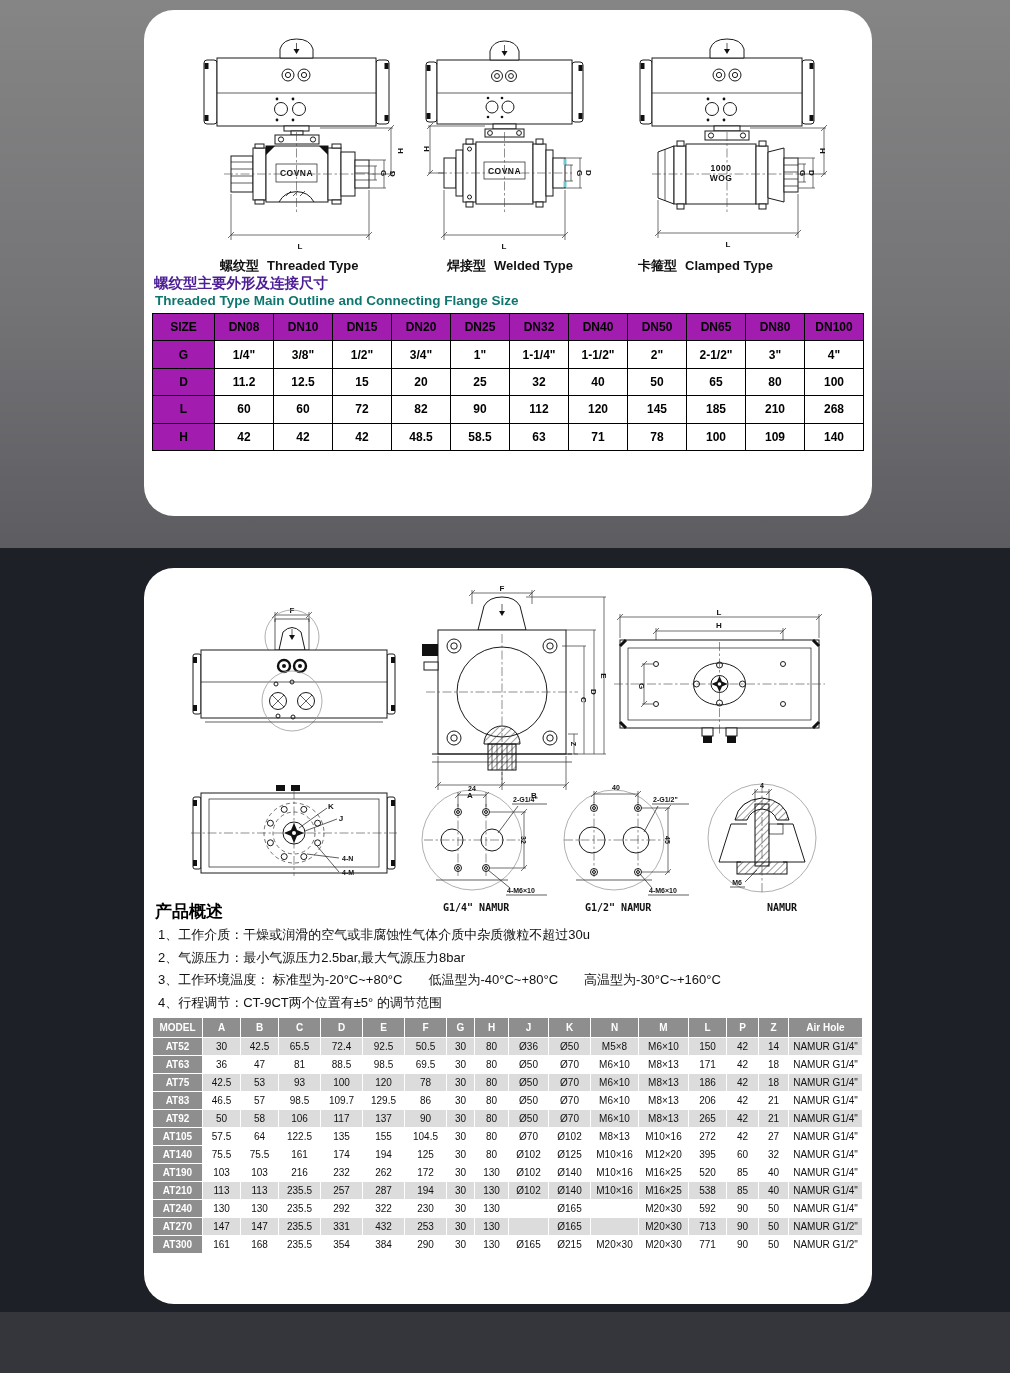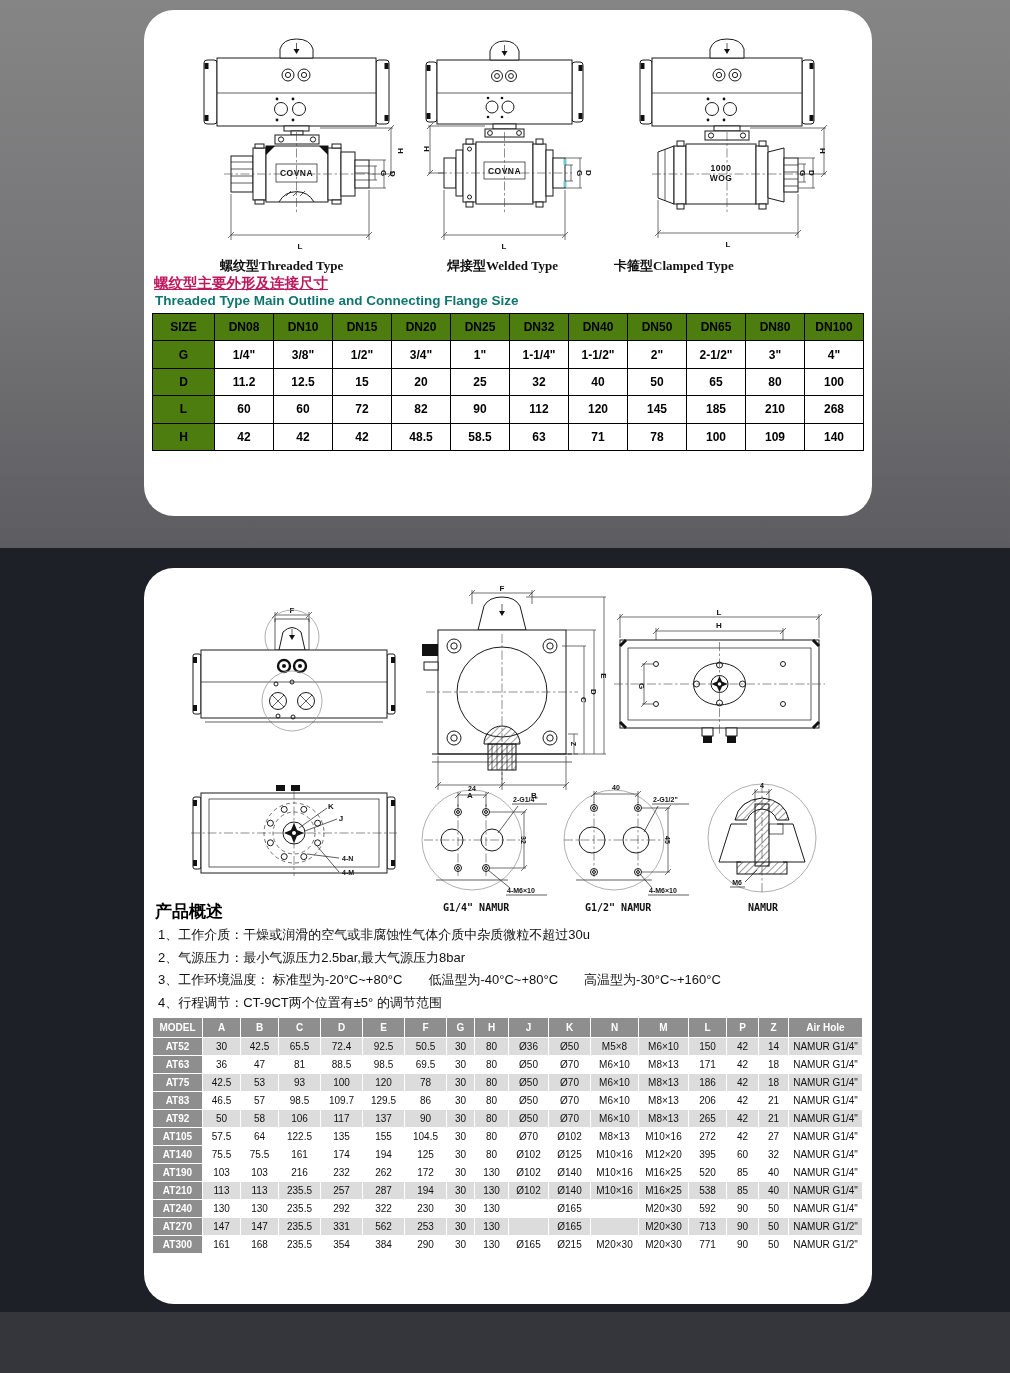--- a/index.html
+++ b/index.html
@@ -25,34 +25,34 @@
   .dsh{stroke:#333;stroke-width:.7;fill:none;stroke-dasharray:4 3;}
   .gray{stroke:#9a9a9a;stroke-width:.8;fill:none;}
   .dim{stroke:#333;stroke-width:.7;fill:none;}
   .teal{stroke:#6fc9cf;stroke-width:3;fill:none;}
   text.lbl{font:bold 8px "Liberation Sans",sans-serif;fill:#111;text-anchor:middle;}
   text.lbl-s{font:bold 7px "Liberation Sans",sans-serif;fill:#111;text-anchor:middle;}
   text.lbl-l{font:bold 7px "Liberation Sans",sans-serif;fill:#111;text-anchor:start;}
   text.brand{font:bold 8.5px "Liberation Sans",sans-serif;fill:#111;text-anchor:middle;letter-spacing:.5px;}
 
   .vcap{position:absolute;top:247px;font-size:13px;font-weight:bold;color:#111;white-space:nowrap;}
-  .vcap .en{margin-left:0;font-family:Liberation Serif, serif;}
-  #cap1{left:76px;} #cap2{left:303px;} #cap3{left:470px;}
-
-  .title-cn{position:absolute;left:10px;top:264px;font-size:14.5px;font-weight:bold;color:#be185d;text-decoration:underline;}
+  .vcap .en{margin-left:8px;}
+  #cap1{left:76px;} #cap2{left:303px;} #cap3{left:494px;}
+
+  .title-cn{position:absolute;left:10px;top:264px;font-size:14.5px;font-weight:bold;color:#4c1d95;}
   .title-en{position:absolute;left:11px;top:283px;font-size:13.5px;font-weight:bold;color:#0f766e;}
 
   table.t1{position:absolute;left:8px;top:303px;width:711px;border-collapse:collapse;table-layout:fixed;}
   table.t1 td{border:1px solid #000;height:26.4px;text-align:center;vertical-align:middle;
     font-size:12px;font-weight:bold;color:#000;background:#fff;padding:0;}
-  table.t1 td.hd{background:#4d7c0f;}
+  table.t1 td.hd{background:#a21caf;}
 
   .ncap{position:absolute;top:334px;font-size:10px;font-weight:bold;color:#111;
     font-family:"DejaVu Sans Mono",monospace;white-space:nowrap;}
-  #ncap1{left:299px;} #ncap2{left:441px;} #ncap3{left:604px;}
+  #ncap1{left:299px;} #ncap2{left:441px;} #ncap3{left:623px;}
 
   .ov-title{position:absolute;left:11px;top:332px;font-size:17px;font-weight:bold;color:#000;}
   .ov-list{position:absolute;left:14px;top:356px;font-size:13px;color:#111;}
   .ov-list div{line-height:22.6px;white-space:nowrap;}
 
   table.t2{position:absolute;left:8px;top:449px;width:710px;border-collapse:collapse;table-layout:fixed;}
   table.t2 td{border:1.6px solid #fff;height:17px;text-align:center;vertical-align:middle;
     font-size:10px;color:#111;padding:0;overflow:hidden;white-space:nowrap;}
   table.t2 td.th{background:#8e8e8e;color:#fff;font-weight:bold;height:19px;}
   table.t2 td.model{background:#8e8e8e;color:#fff;font-weight:bold;}
@@ -889,21 +889,21 @@
           <td class="val">90</td>
           <td class="val">50</td>
           <td class="val">NAMUR G1/4"</td>
         </tr>
         <tr class="even">
           <td class="model">AT270</td>
           <td class="val">147</td>
           <td class="val">147</td>
           <td class="val">235.5</td>
           <td class="val">331</td>
-          <td class="val">562</td>
+          <td class="val">432</td>
           <td class="val">253</td>
           <td class="val">30</td>
           <td class="val">130</td>
           <td class="val"></td>
           <td class="val">Ø165</td>
           <td class="val"></td>
           <td class="val">M20×30</td>
           <td class="val">713</td>
           <td class="val">90</td>
           <td class="val">50</td>

